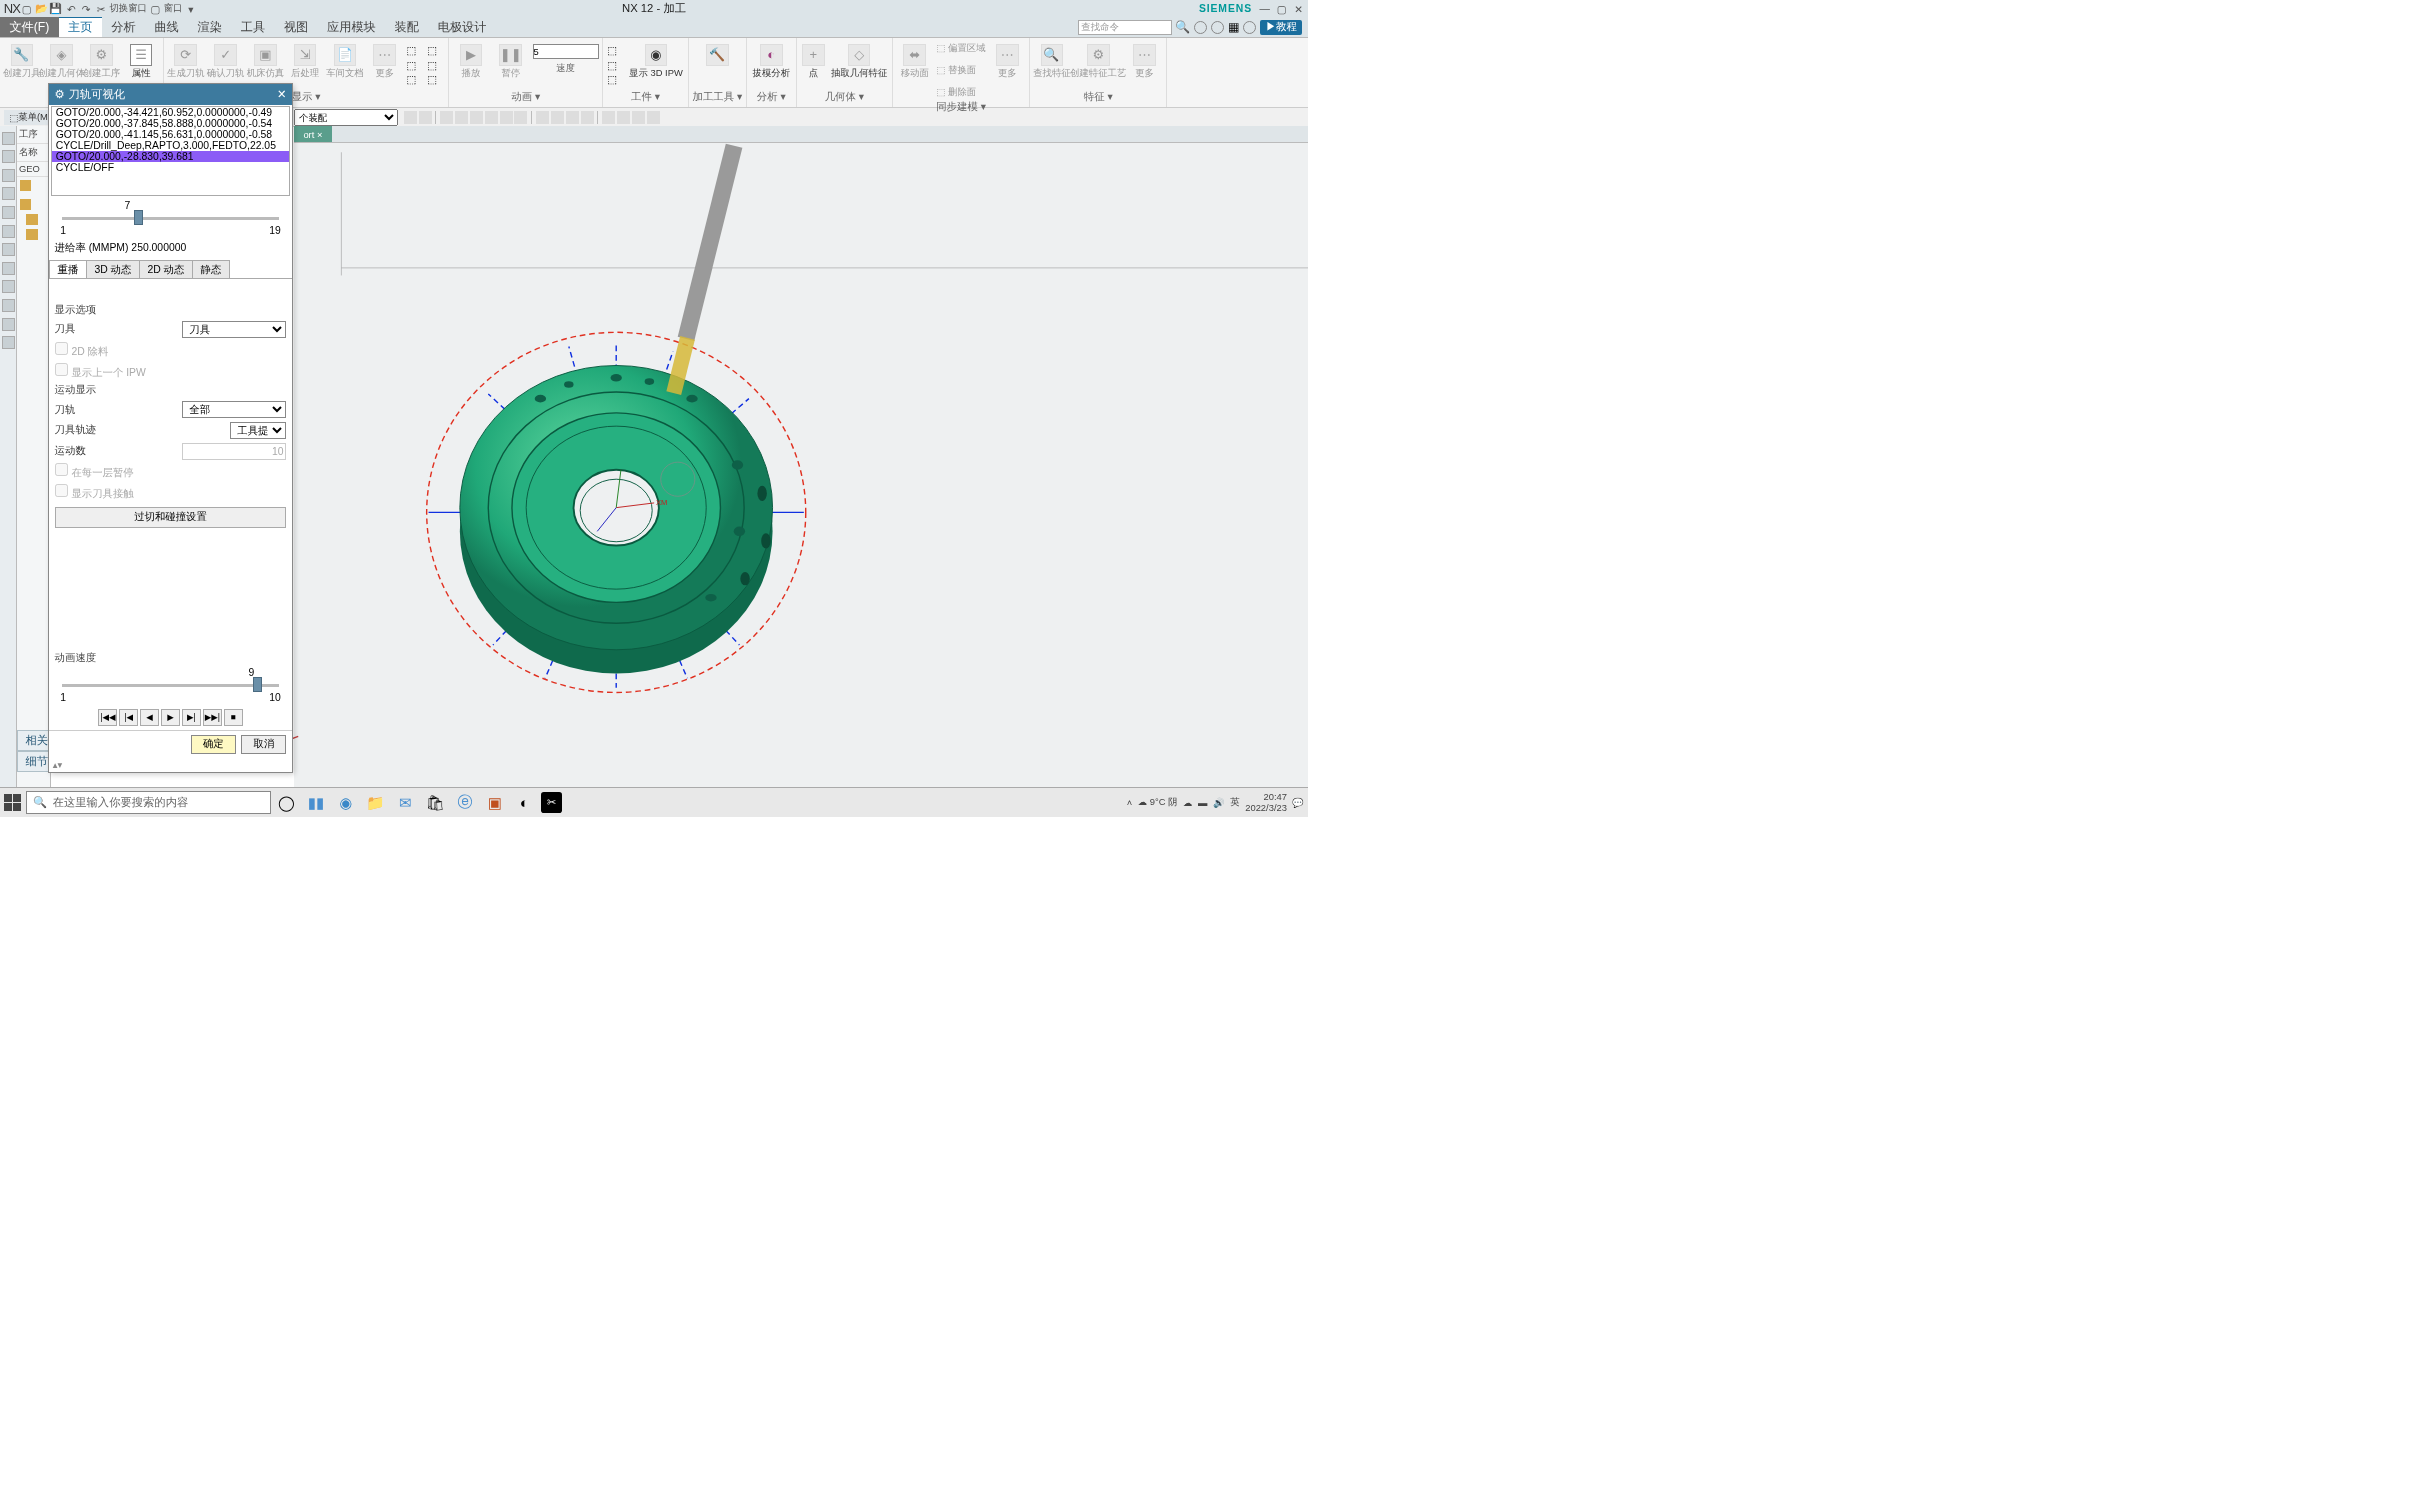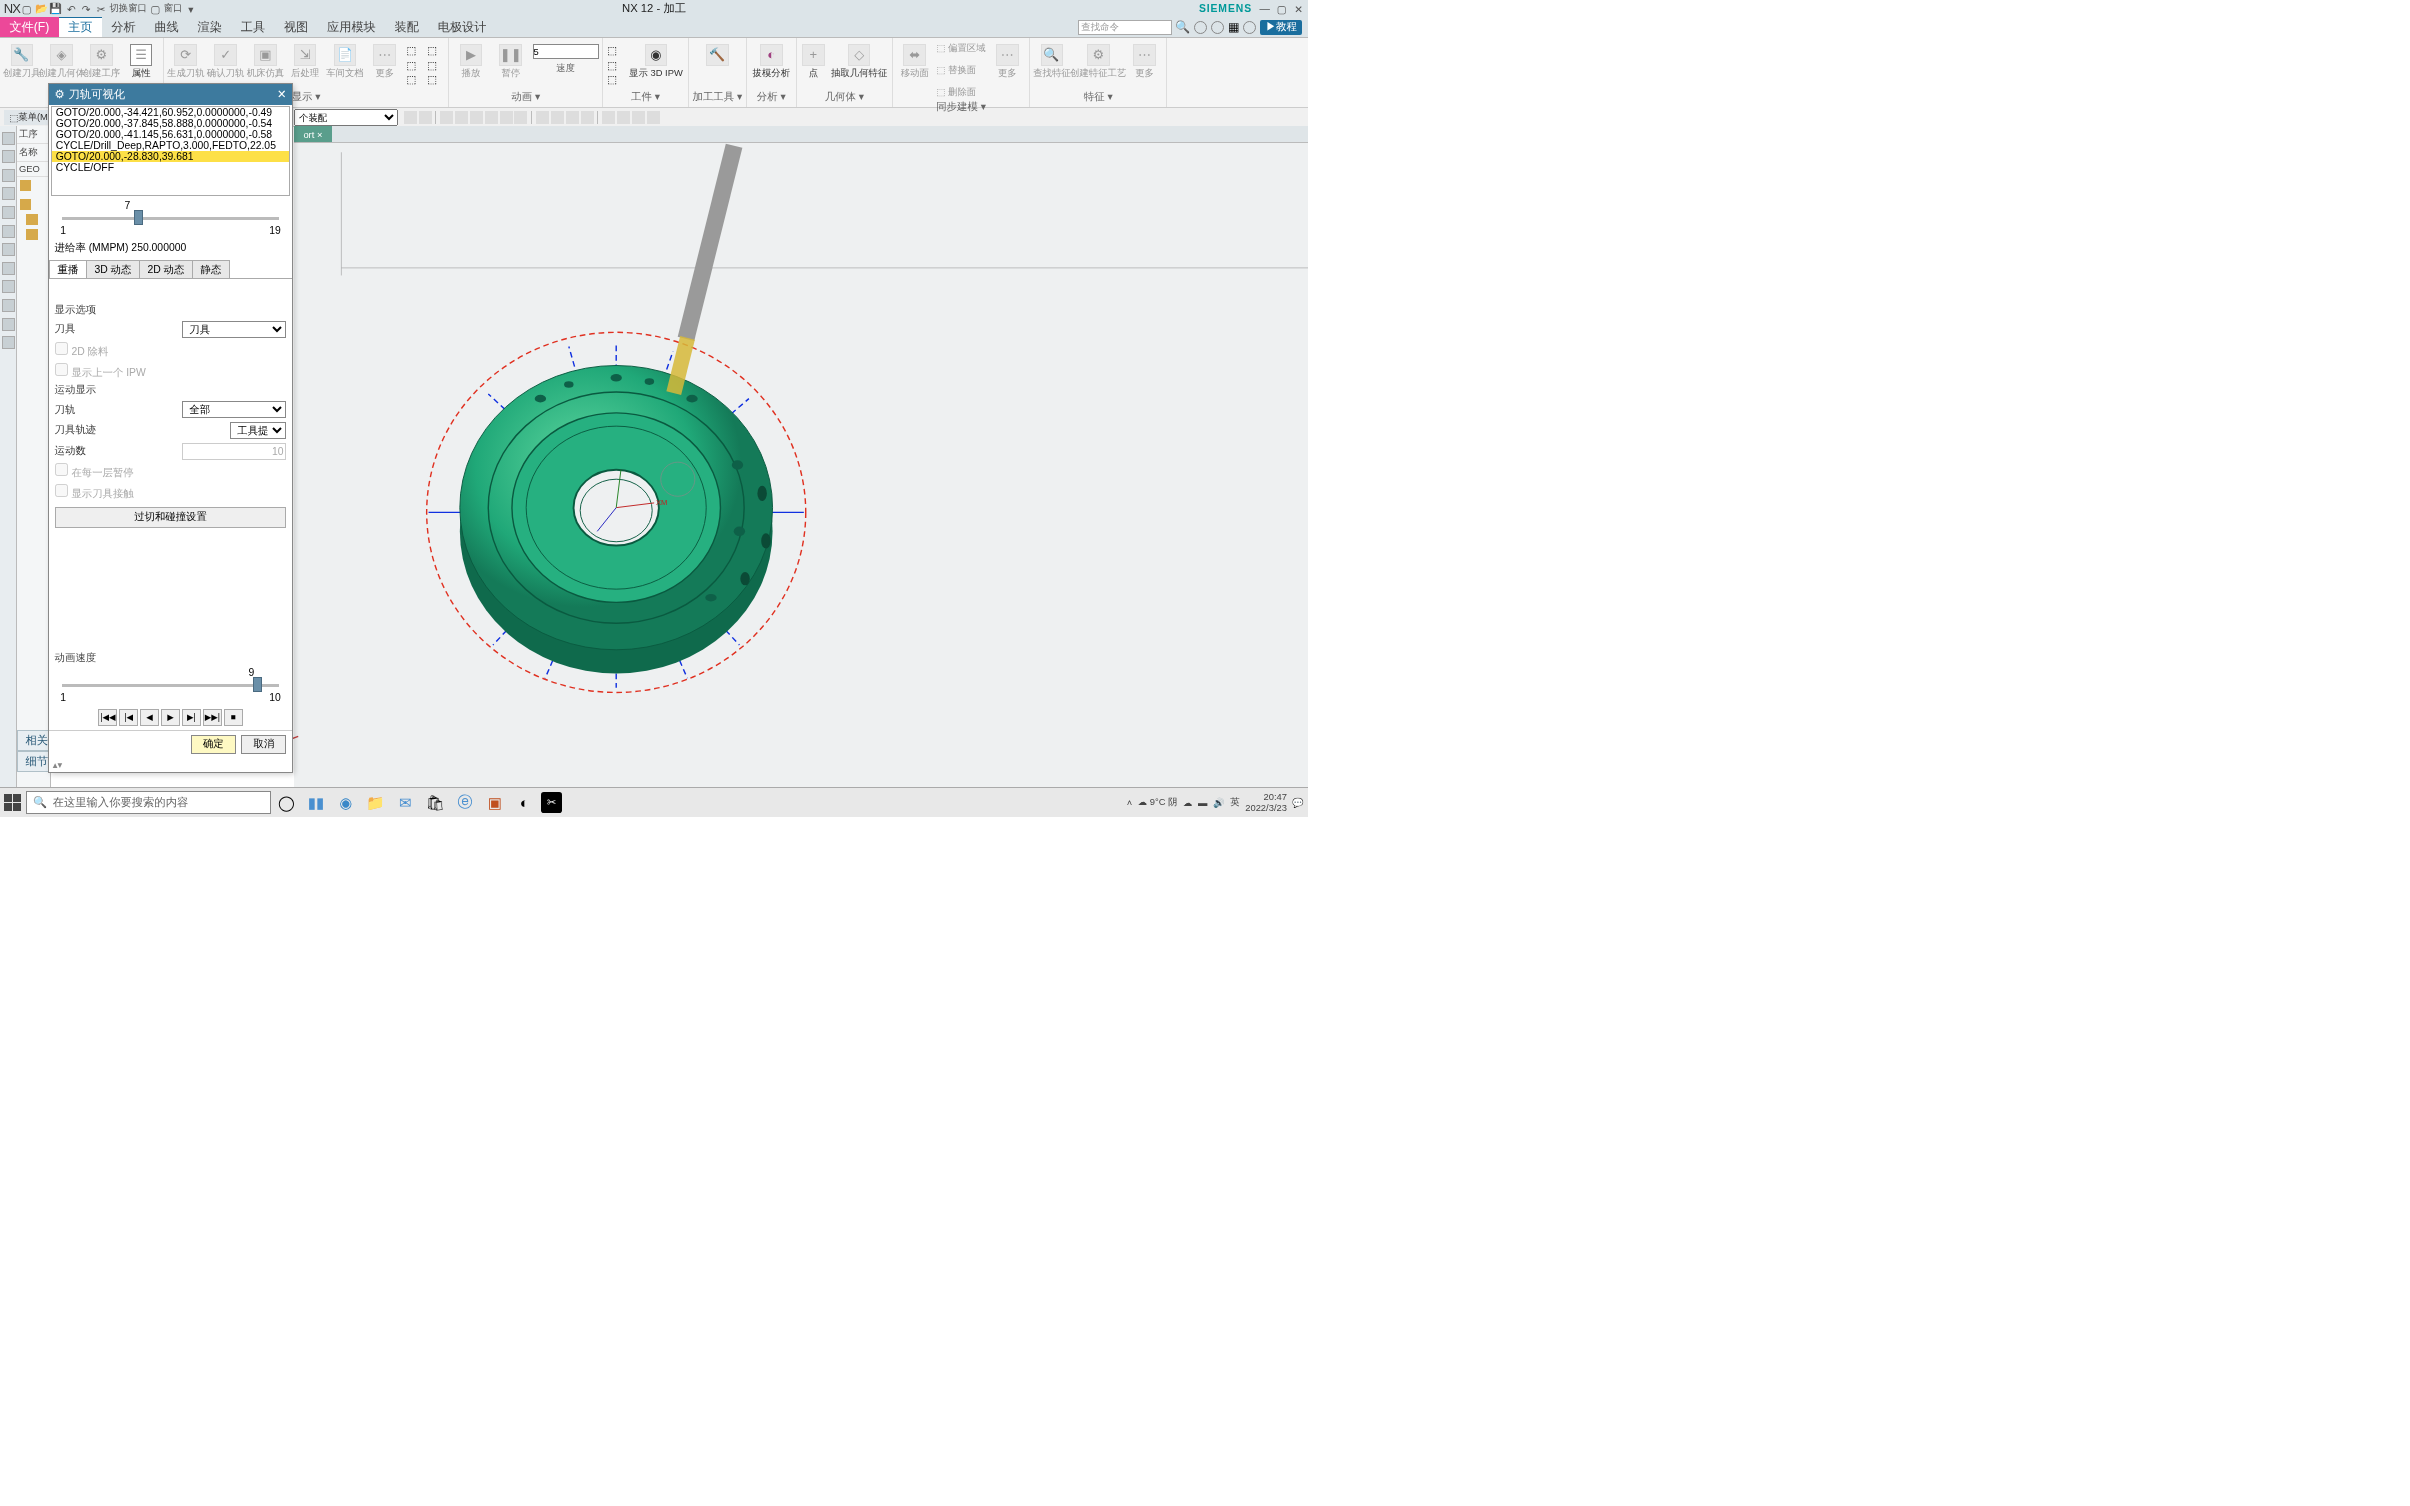--- a/index.html
+++ b/index.html
@@ -11,21 +11,21 @@
 .titlebar .qat { display: flex; gap: 1.9px; align-items: center; }
 .titlebar .qat span { width: 13px; height: 13px; display: inline-flex; align-items: center; justify-content: center; color: #555; }
 .titlebar .center-title { position: absolute; left: 50%; transform: translateX(-50%); font-size: 11.3px; color: #222; }
 .titlebar .brand { position: absolute; right: 56px; color: #009999; font-weight: bold; font-size: 10.4px; letter-spacing: 0.9px; }
 .titlebar .winctrl { position: absolute; right: 3.8px; display: flex; gap: 5.6px; }
 .titlebar .winctrl span { width: 11.3px; height: 11.3px; display: inline-flex; align-items: center; justify-content: center; color: #555; }
 
 
 .menubar { height: 21px; background: #dce4e8; display: flex; align-items: stretch; font-size: 12.2px; border-bottom: 0.9px solid #bbb; }
 .menubar .mitem { padding: 0 9.4px; display: flex; align-items: center; color: #444; cursor: pointer; }
-.menubar .mitem.file { background: #ec4899; color: #fff; }
+.menubar .mitem.file { background: #737373; color: #fff; }
 .menubar .mitem.active { background: #fff; color: #1a6e9e; border-top: 1.9px solid #1a6e9e; }
 .menubar .right-tools { margin-left: auto; display: flex; align-items: center; gap: 3.8px; padding-right: 5.6px; }
 .menubar .search-box { width: 94px; height: 15px; border: 0.9px solid #aaa; background: #fff; font-size: 9.4px; color: #999; padding: 0 2.8px; display: flex; align-items: center; }
 .menubar .circ-icon { width: 13px; height: 13px; border: 0.9px solid #888; border-radius: 50%; display: inline-block; }
 .menubar .tut-btn { background: #1a6e9e; color: #fff; padding: 0 5.6px; font-size: 10.4px; border-radius: 1.9px; height: 15px; display: flex; align-items: center; }
 
 
 .ribbon { height: 70px; background: #f5f5f5; border-bottom: 0.9px solid #ccc; display: flex; }
 .rgroup { border-right: 0.9px solid #ddd; display: flex; flex-direction: column; align-items: center; justify-content: space-between; padding: 1.9px 3.8px; }
 .rgroup .icons { display: flex; gap: 3.8px; align-items: flex-start; flex: 1; }
@@ -55,21 +55,21 @@
 .navcol .tree-icon { width: 11.3px; height: 11.3px; display: inline-block; background: #d6a94a; margin: 0.9px; }
 
 
 .dialog { position: absolute; left: 48px; top: 83px; width: 245px; background: #fff; border: 0.9px solid #888; box-shadow: 1.9px 1.9px 5.6px rgba(0,0,0,0.2); z-index: 10; font-size: 10.4px; }
 .dlg-title { background: #3d7a9e; color: #fff; padding: 2.8px 5.6px; display: flex; align-items: center; font-size: 11.3px; }
 .dlg-title .gear { margin-right: 3.8px; }
 .dlg-title .dlg-close { margin-left: auto; cursor: pointer; }
 .dlg-body { padding: 0; }
 .gcode-list { border: 0.9px solid #aaa; margin: 1.9px; background: #fff; height: 90px; overflow-y: scroll; font-size: 10.4px; font-family: Arial; }
 .gcode-list .gline { padding: 0 3.8px; white-space: nowrap; overflow: hidden; color: #000; }
-.gcode-list .gline.selected { background: #fde047; }
+.gcode-list .gline.selected { background: #8b5cf6; }
 .slider-row { padding: 1.9px 5.6px; }
 .slider-label { text-align: center; font-size: 10.4px; color: #000; }
 .slider-track { height: 2.8px; background: #bbb; position: relative; margin: 5.6px 7.5px; }
 .slider-thumb { width: 9.4px; height: 15px; background: #6a8fa8; border: 0.9px solid #4a6a80; position: absolute; top: -6.6px; }
 .slider-ends { display: flex; justify-content: space-between; padding: 0 5.6px; font-size: 10.4px; }
 .feed-rate { padding: 2.8px 5.6px; font-size: 10.4px; }
 .subtabs { display: flex; border-bottom: 0.9px solid #aaa; margin-top: 1.9px; }
 .subtabs .stab { padding: 1.9px 7.5px; background: #e8e8e8; border: 0.9px solid #aaa; border-bottom: none; margin-right: -0.9px; font-size: 10.4px; cursor: pointer; }
 .subtabs .stab.active { background: #fff; }
 .section { padding: 1.9px 5.6px; margin-top: 20px; }

